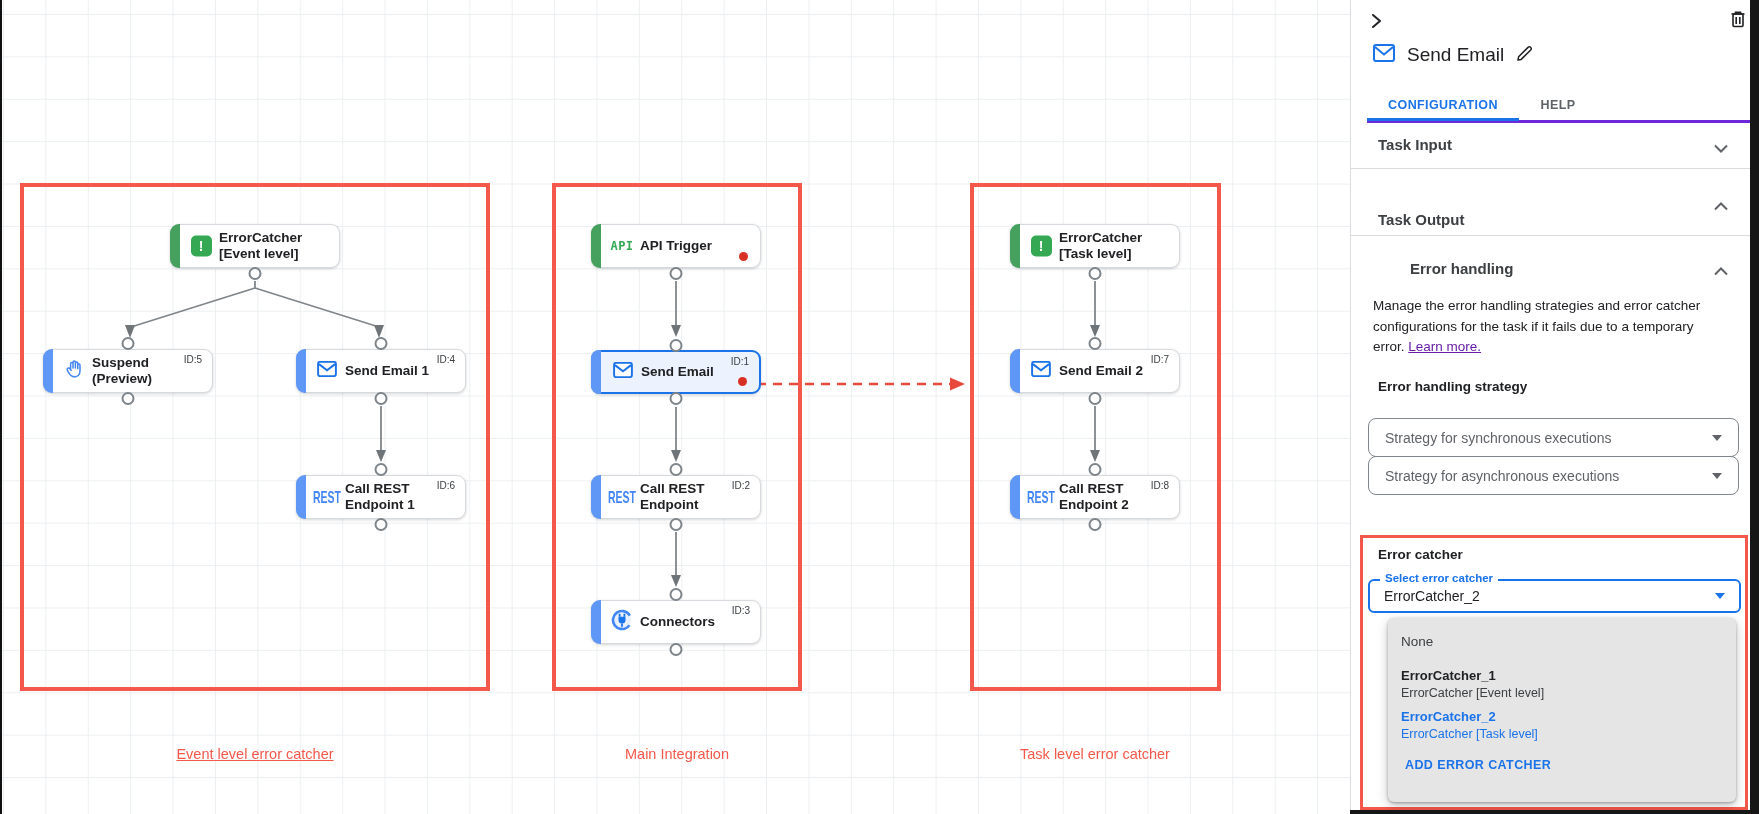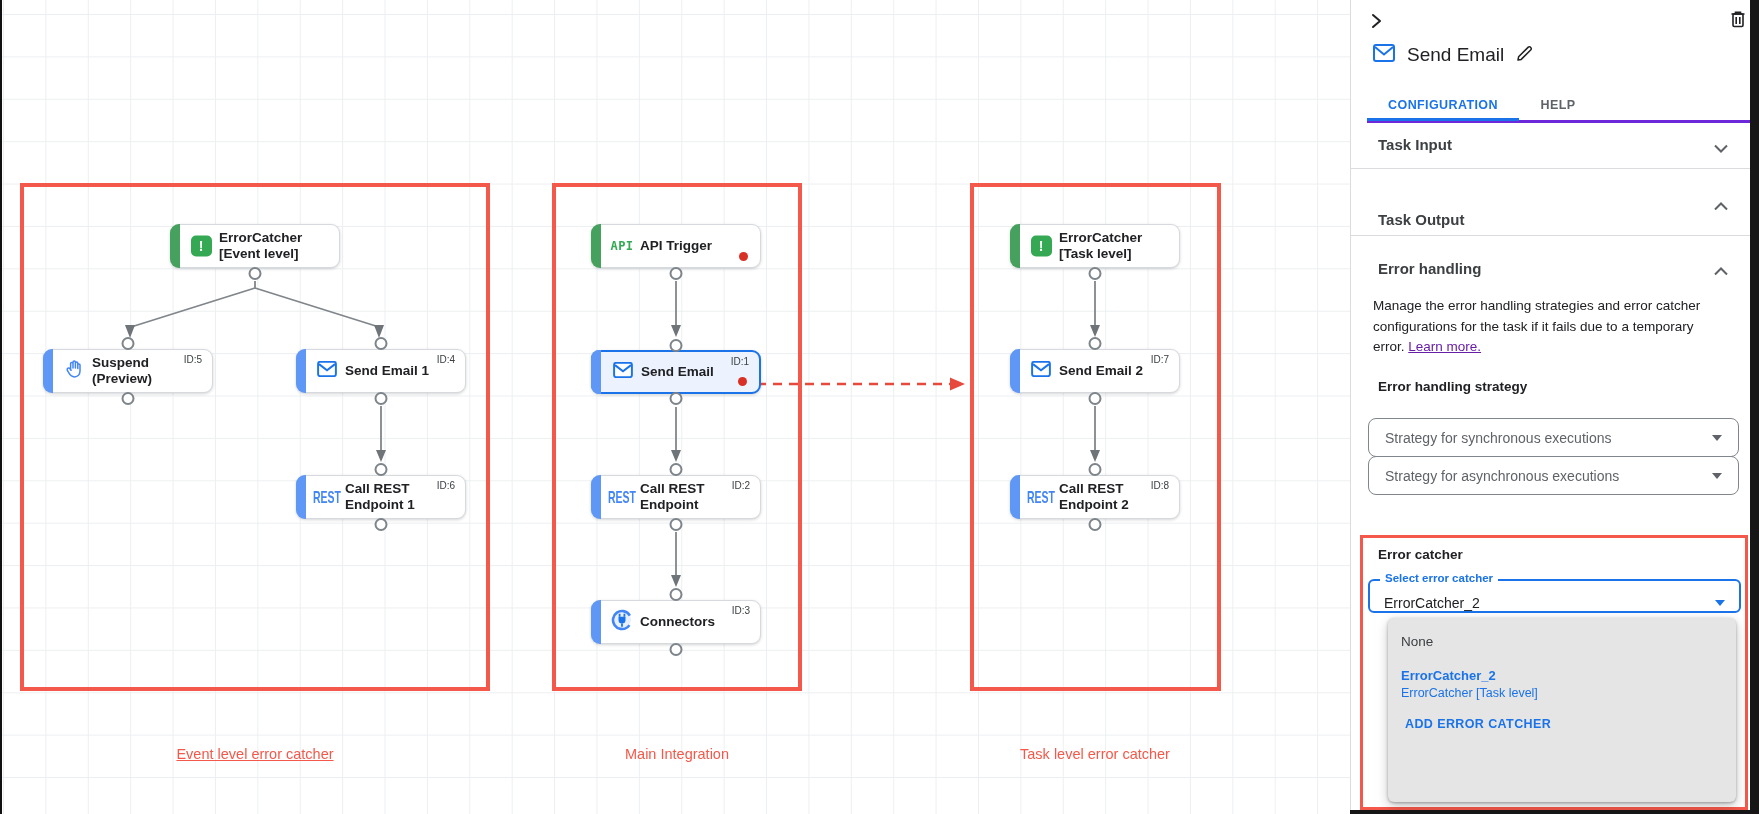--- a/index.html
+++ b/index.html
@@ -50,21 +50,21 @@
   .sec-chev{position:absolute;right:22px;}
   .para{position:absolute;left:22px;top:296px;width:346px;font-size:13.5px;line-height:20.5px;color:#202124;}
   .learn{color:#681da8;text-decoration:underline;cursor:pointer;}
   .bold-label{position:absolute;left:27px;font-size:13.5px;font-weight:bold;color:#202124;}
   .dd{position:absolute;left:17px;width:371px;height:39px;border:1px solid #80868b;border-radius:8px;
       box-sizing:border-box;display:flex;align-items:center;padding:0 16px;font-size:14px;color:#5f6368;cursor:pointer;}
   .caret{width:0;height:0;border:5px solid transparent;border-top:6px solid #5f6368;margin-left:auto;margin-top:5px;}
   .caret.blue{border-top-color:#1a73e8;}
   #ec-highlight{position:absolute;left:9px;top:535px;width:388px;height:275px;border:3px solid #f4584a;box-sizing:border-box;z-index:41;}
   #ec-select{position:absolute;left:17px;top:579px;width:373px;height:34px;border:2px solid #1a73e8;border-radius:6px;
-             box-sizing:border-box;display:flex;align-items:flex-end;padding:0 14px;font-size:14px;color:#202124;cursor:pointer;z-index:42;}
+             box-sizing:border-box;display:flex;align-items:center;padding:0 14px;font-size:14px;color:#202124;cursor:pointer;z-index:42;}
   #ec-select .float-label{position:absolute;left:10px;top:-9px;background:#fff;padding:0 5px;font-size:11.5px;color:#1a73e8;font-weight:bold;white-space:nowrap;}
   #ec-menu{position:absolute;left:37px;top:618px;width:348px;height:184px;background:#e5e5e5;border-radius:6px;
            box-shadow:0 1px 3px rgba(0,0,0,.3),0 4px 12px rgba(0,0,0,.22);z-index:43;box-sizing:border-box;padding:12px 0 0 13px;}
   .mi{cursor:pointer;}
   .mi-none{font-size:13.5px;color:#3c4043;padding:4px 0 10px 0;}
   .mi-title{font-size:13px;font-weight:bold;color:#202124;padding-top:9px;}
   .mi-sub{font-size:12.5px;color:#3c4043;padding-top:3px;}
   .mi.sel .mi-title,.mi.sel .mi-sub{color:#1a73e8;}
   .mi-add{font-size:12.5px;font-weight:bold;color:#1a73e8;letter-spacing:.4px;padding:17px 12px 0 4px;cursor:pointer;}
 </style>
@@ -315,21 +315,21 @@
   <div class="sec-row" style="top:169px;height:67px;">
     <div class="sec-title" style="top:42px;">Task Output</div>
     <span class="sec-chev" style="top:28px;">
       <svg width="14" height="9" viewBox="0 0 14 9">
           <polyline points="1,7.5 7,1.5 13,7.5" fill="none" stroke="#5f6368" stroke-width="2"></polyline>
         </svg>
     </span>
   </div>
 
   <div>
-    <div class="sec-title" style="top:260px;">Error handling</div>
+    <div class="sec-title" style="top:260px;margin-left:32px;">Error handling</div>
     <span class="sec-chev" style="top:262px;">
       <svg width="14" height="9" viewBox="0 0 14 9">
           <polyline points="1,7.5 7,1.5 13,7.5" fill="none" stroke="#5f6368" stroke-width="2"></polyline>
         </svg>
     </span>
     <div class="para">
       <span>Manage the error handling strategies and error catcher configurations for the task if it fails due to a temporary error. </span><span class="learn">Learn more.</span>
     </div>
     <div class="bold-label" style="top:379px;">Error handling strategy</div>
     <div class="dd" style="top:418px;">
@@ -346,20 +346,24 @@
   <div class="bold-label" style="top:547px;z-index:42;">Error catcher</div>
 
   <div id="ec-select">
     <span class="float-label">Select error catcher</span>
     <span>ErrorCatcher_2</span>
     <span class="caret blue"></span>
   </div>
 
   <div id="ec-menu">
     <div class="mi mi-none">None</div>
+    <div class="mi">
+      <div class="mi-title">ErrorCatcher_1</div>
+      <div class="mi-sub">ErrorCatcher [Event level]</div>
+    </div>
     <div class="mi sel">
       <div class="mi-title">ErrorCatcher_2</div>
       <div class="mi-sub">ErrorCatcher [Task level]</div>
     </div>
     <div class="mi-add">ADD ERROR CATCHER</div>
   </div>
 </div>
 
 <div class="edge-black-right"></div>
 <div class="edge-black-bottom"></div>

